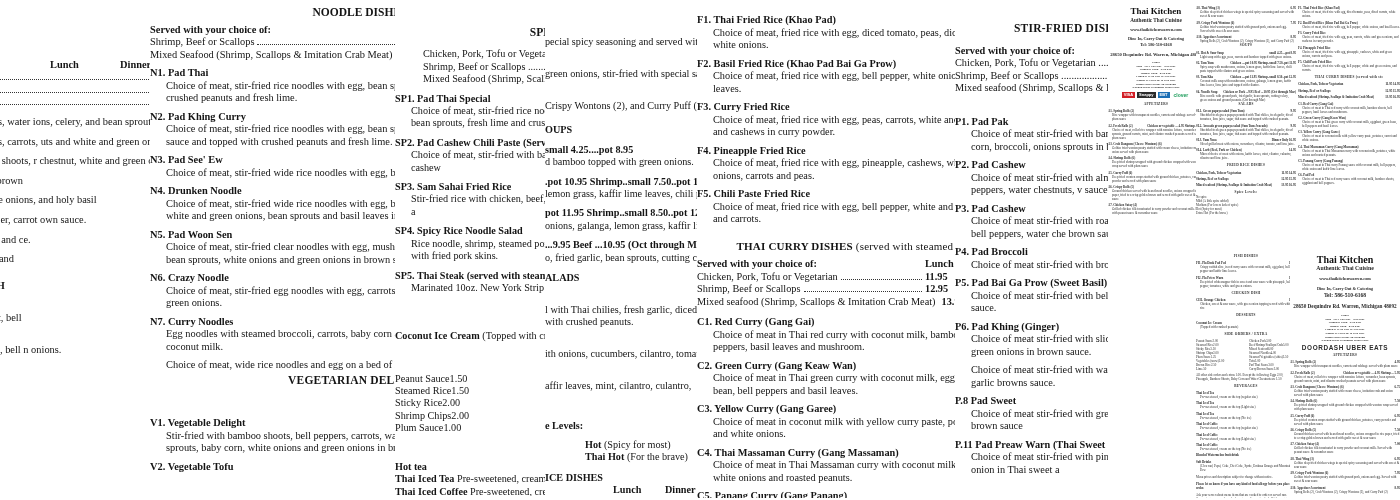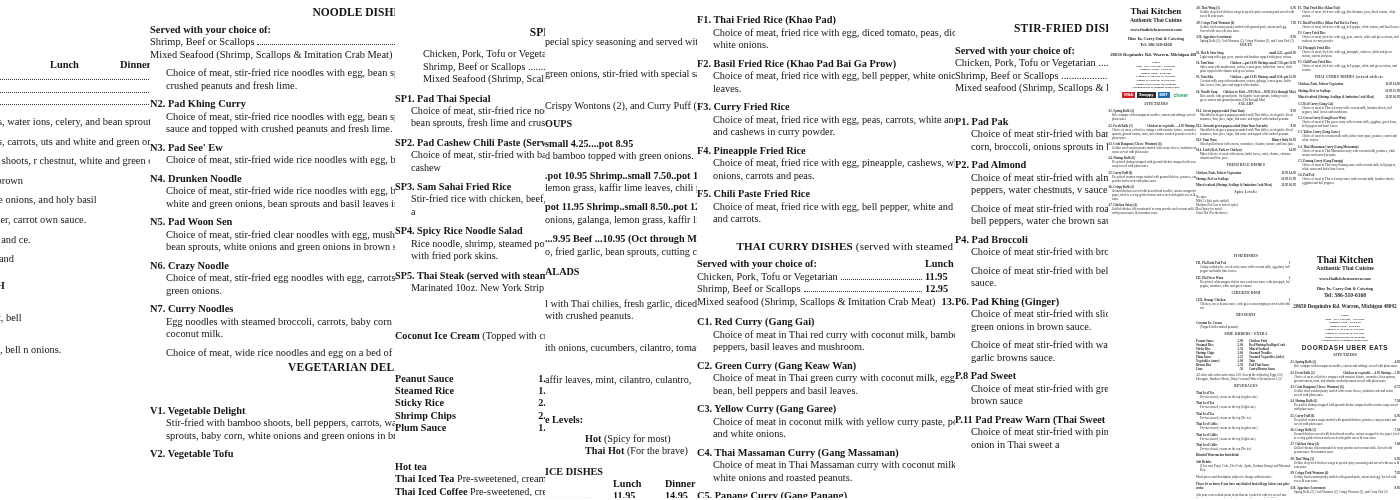--- a/index.html
+++ b/index.html
@@ -71,21 +71,21 @@
   .lg{font-size:4px;font-weight:bold;font-family:"Liberation Sans",sans-serif;padding:1px 2px;color:#fff;}
   .lg-visa{background:#d21f26;}
   .lg-snap{background:#2b2b2b;}
   .lg-clover{background:#fff;color:#1b9c5a;border:none;font-size:5px;}
   .lg-ebt{background:#1c6fb5;}
 
   .twocol{display:flex;gap:6px;}
   .twocol>div{flex:1;}
   .sideorders{display:flex;gap:8px;}
   .sideorders .c{flex:1;}
-  .so-row{display:flex;justify-content:space-between;font-weight:bold;}
+  .so-row{display:flex;font-weight:normal;}
   .bold{font-weight:bold;}
 </style>
 </head>
 <body>
 
 <div id="stage">
 
   <div class="page pg-a" id="pageLeft">
     <div style="margin-top:26px;">S (served with steamed rice)</div>
     <div style="margin-top:16px;display:flex;justify-content:flex-start;padding-left:190px;">
@@ -150,20 +150,21 @@
         <div class="row">
           <div class="nm">Mixed Seafood (Shrimp, Scallops &amp; Imitation Crab Meat)</div>
           <div class="dots"></div>
           <div class="p1">10.95</div>
           <div class="p2">13.95</div>
         </div>
       </div>
 
     <div id="noodleItems" class="tight">
         <div class="item">
+          <div class="t">N1. Pad Thai</div>
           <div class="d">Choice of meat, stir-fried rice noodles with egg, bean sprouts and green onions topped with crushed peanuts and fresh lime.</div>
         </div>
         <div class="item">
           <div class="t">N2. Pad Khing Curry</div>
           <div class="d">Choice of meat, stir-fried rice noodles with egg, bean sprouts and green onions in red curry sauce and topped with crushed peanuts and fresh lime.</div>
         </div>
         <div class="item">
           <div class="t">N3. Pad See' Ew</div>
           <div class="d">Choice of meat, stir-fried wide rice noodles with egg, broccoli in Thai sweet brown sauce.</div>
         </div>
@@ -306,21 +307,21 @@
         </div>
         <div class="item">
           <div class="bold" style="text-align: right;">9.95</div>
           <div>green onions, stir-fried with special sauce</div>
         </div>
         <div class="item">
           <div class="bold" style="text-align: right;">10.95</div>
           <div>Crispy Wontons (2), and Curry Puff (2)</div>
         </div>
       </div>
-    <div class="bold" style="margin-top:6px;">OUPS</div>
+    <div class="bold" style="margin-top:12px;">OUPS</div>
     <div id="ovSoups">
         <div class="item">
           <div class="bold">small 4.25....pot 8.95</div>
           <div>d bamboo topped with green onions.</div>
         </div>
         <div class="item">
           <div class="bold">.pot 10.95  Shrimp..small 7.50..pot 11.95</div>
           <div>lemon grass, kaffir lime leaves, chili paste</div>
         </div>
         <div class="item">
@@ -462,31 +463,33 @@
         <div>Chicken, Pork, Tofu or Vegetarian ...........</div>
         <div>Shrimp, Beef or Scallops ........................</div>
         <div>Mixed seafood (Shrimp, Scallops &amp; Imitat</div>
       </div>
     <div id="stirItems" class="tight" style="margin-top:21px;">
         <div class="item">
           <div class="t">P1. Pad Pak</div>
           <div class="d">Choice of meat stir-fried with bamboo chestnuts, baby corn, broccoli, onions sprouts in brown sauce.</div>
         </div>
         <div class="item">
-          <div class="t">P2. Pad Almond</div>
+          <div class="t">P2. Pad Cashew</div>
           <div class="d">Choice of meat stir-fried with almond celery, bell peppers, water chestnuts, v sauce.</div>
         </div>
         <div class="item">
+          <div class="t">P3. Pad Cashew</div>
           <div class="d">Choice of meat stir-fried with roasted carrots, celery, bell peppers, water che brown sauce.</div>
         </div>
         <div class="item">
           <div class="t">P4. Pad Broccoli</div>
           <div class="d">Choice of meat stir-fried with broccol sauce.</div>
         </div>
         <div class="item">
+          <div class="t">P5. Pad Bai Ga Prow (Sweet Basil)</div>
           <div class="d">Choice of meat stir-fried with bell pep leaves in brown sauce.</div>
         </div>
         <div class="item">
           <div class="t">P6. Pad Khing (Ginger)</div>
           <div class="d">Choice of meat stir-fried with sliced g and white and green onions in brown sauce.</div>
         </div>
         <div class="item">
           <div class="d">Choice of meat stir-fried with water cl green onions in garlic browns sauce.</div>
         </div>
         <div class="item">

